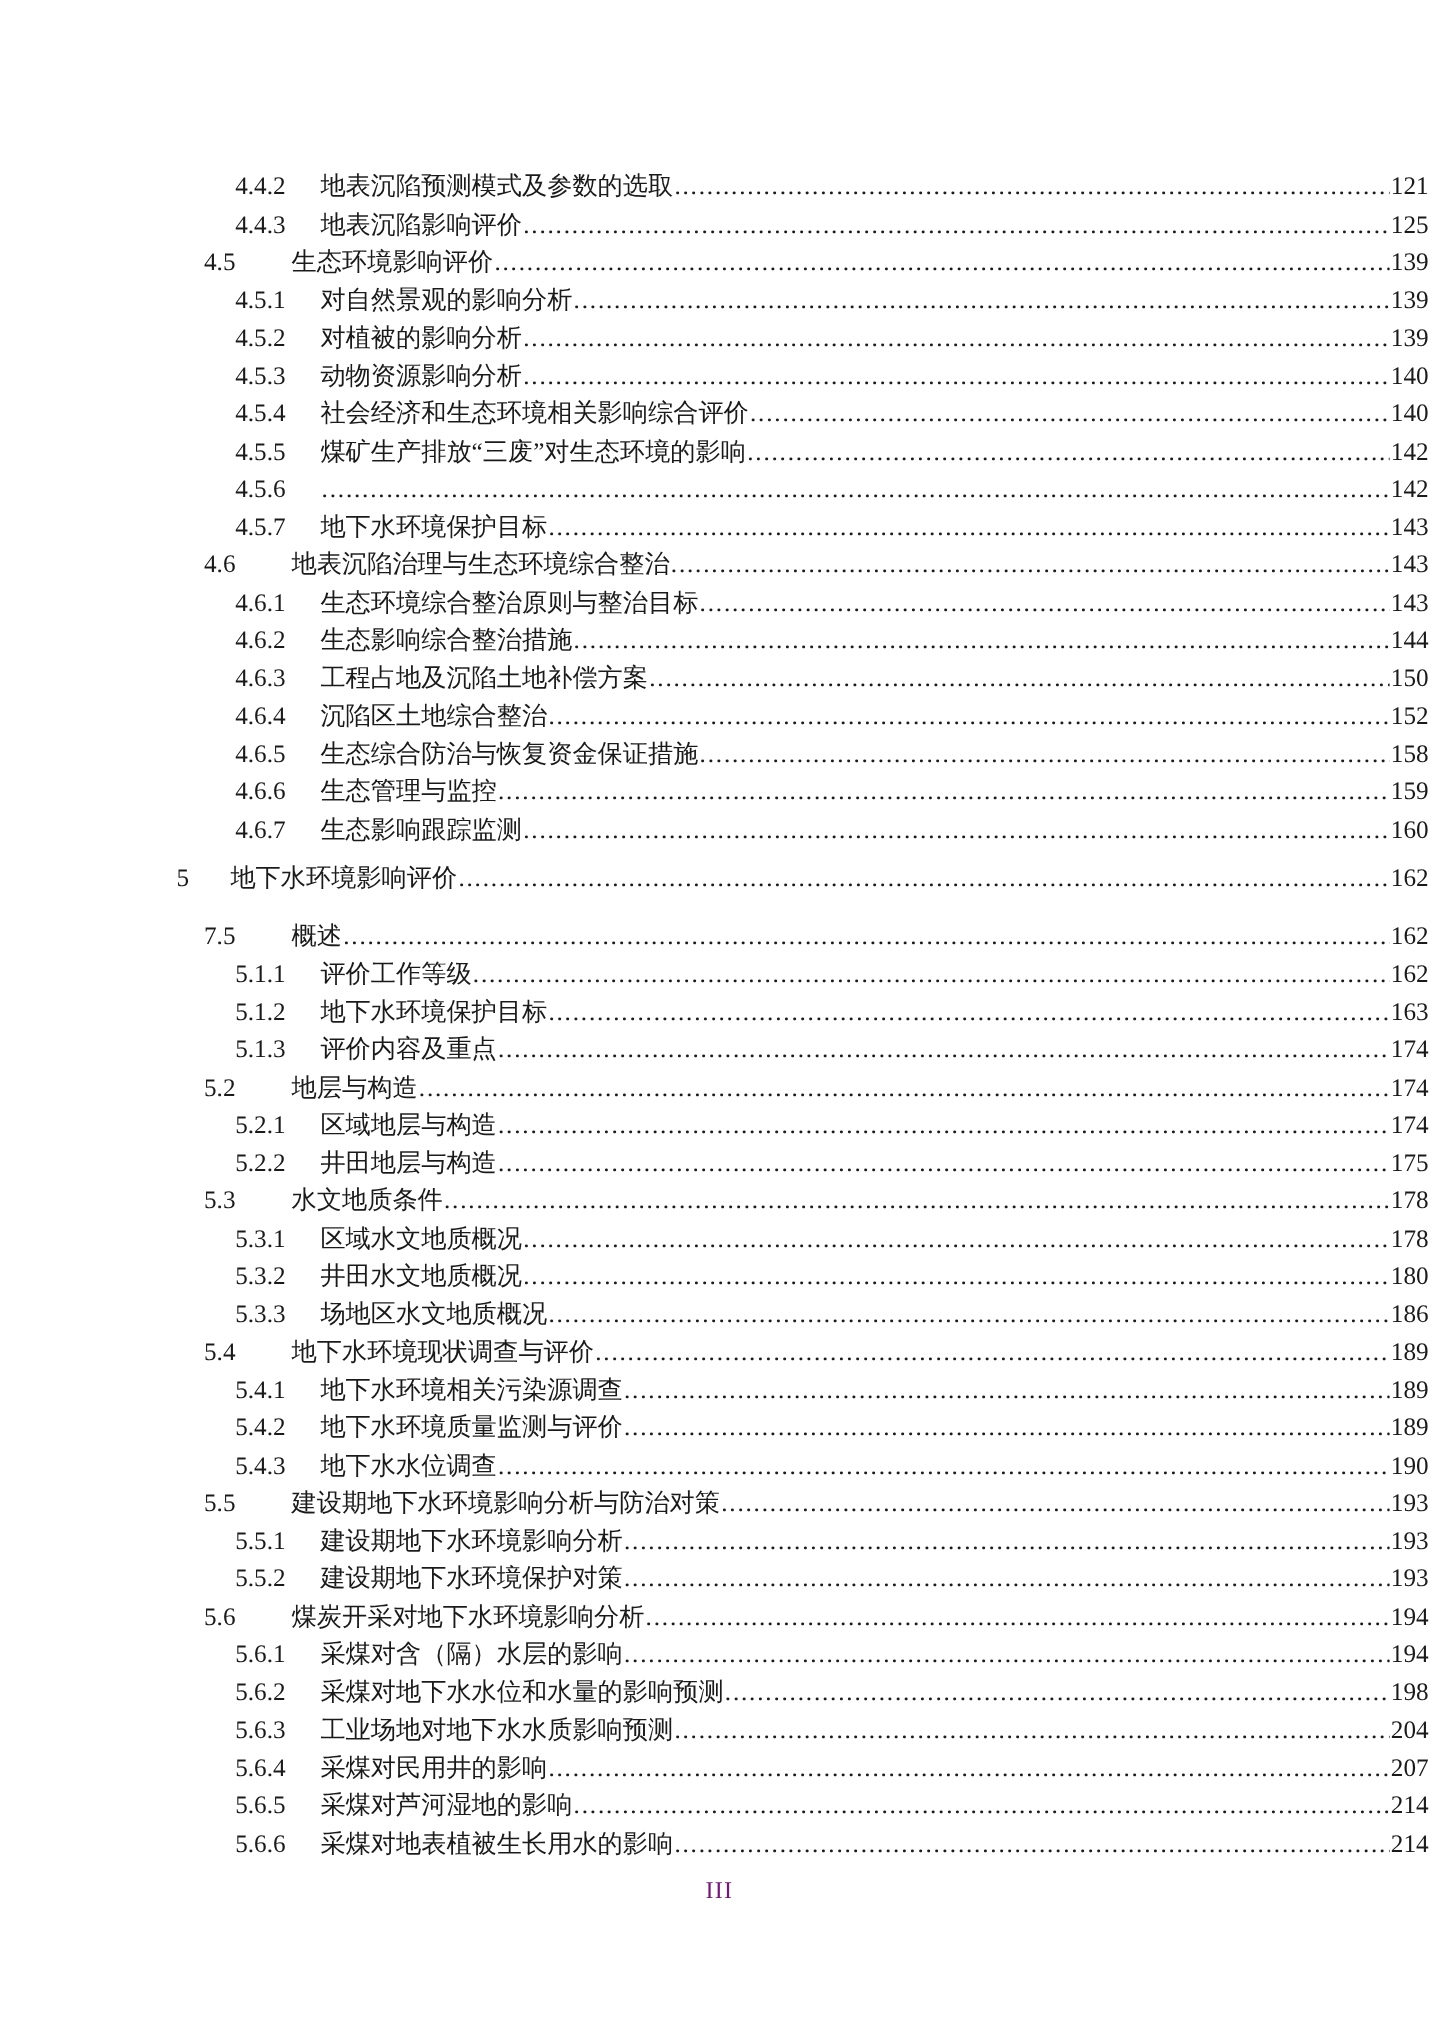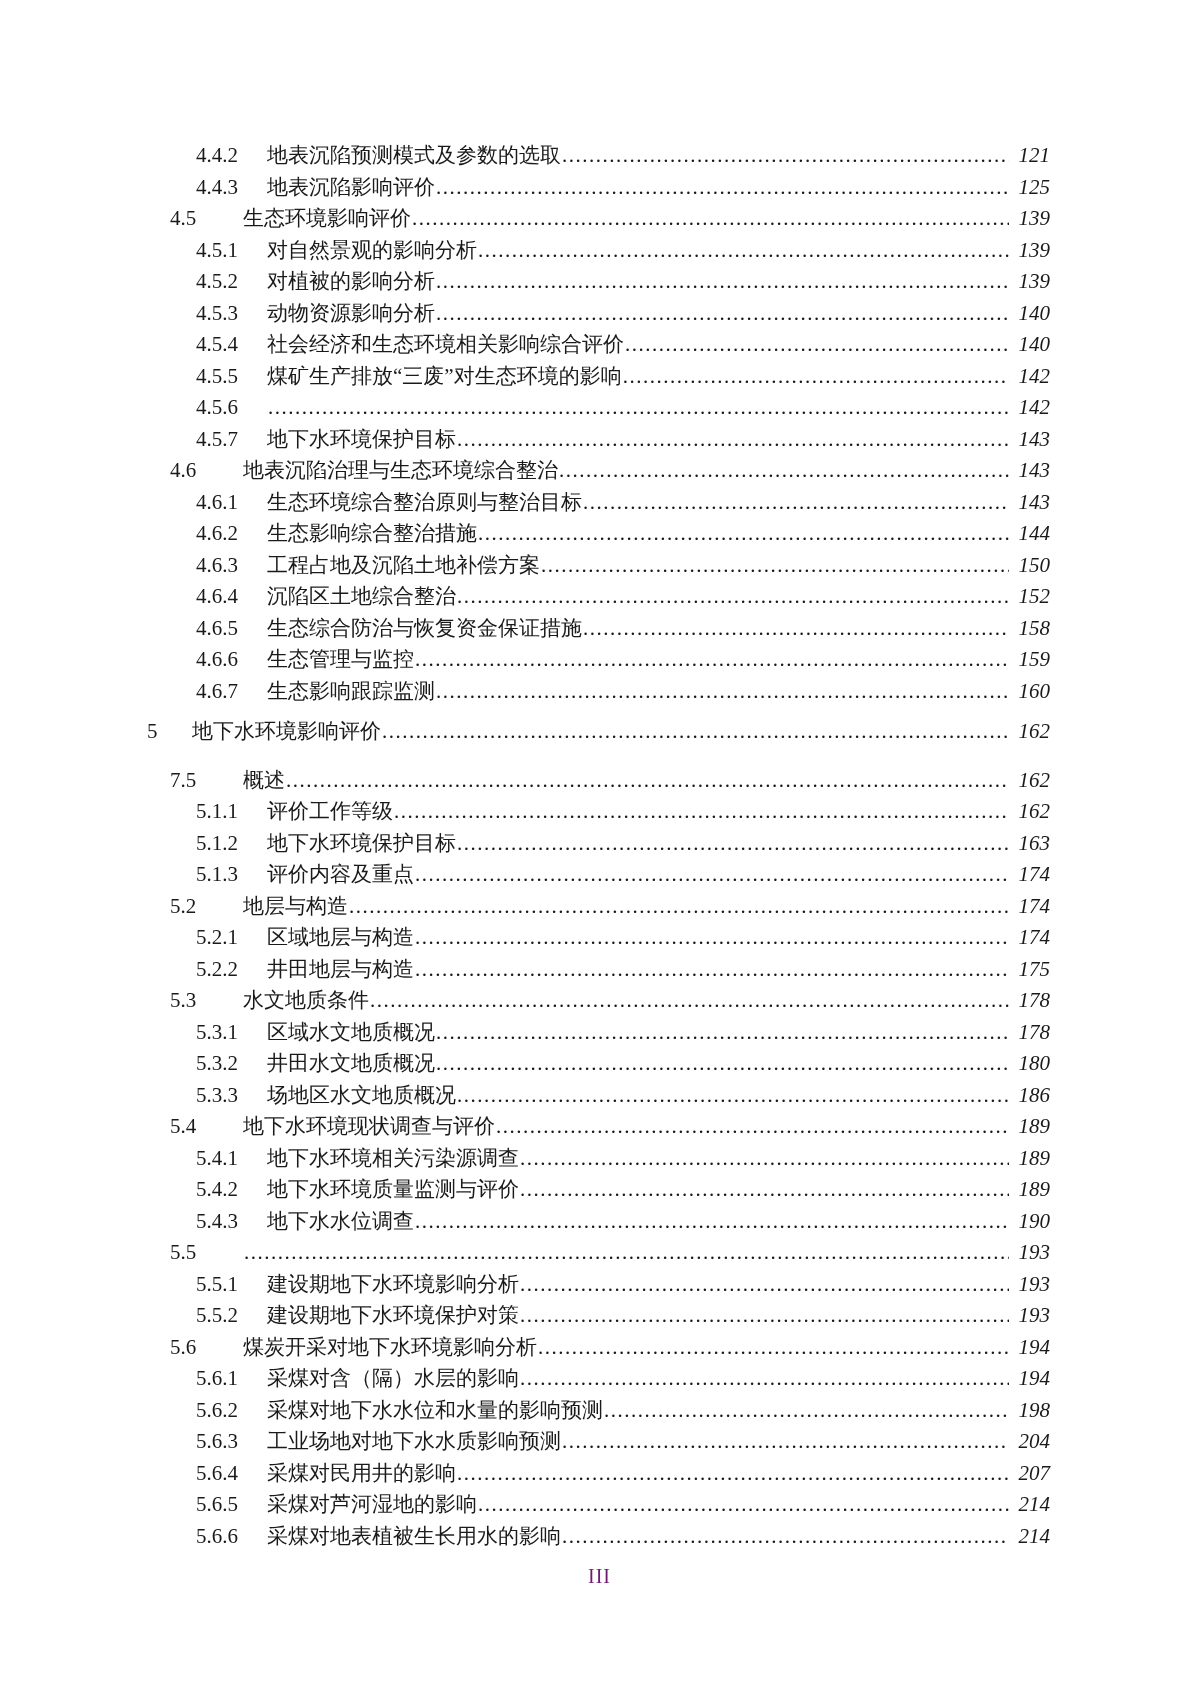--- a/index.html
+++ b/index.html
@@ -12,21 +12,20 @@
     width: 1199px;
     height: 1696px;
     background: #ffffff;
     font-family: "Liberation Serif", "DejaVu Serif", serif;
     color: #1a1a1a;
     box-sizing: border-box;
     padding-top: 140px;
     overflow: hidden;
   }
   .toc {
-    padding-right: 149px;
   }
   .toc-row {
     display: flex;
     align-items: baseline;
     height: 31.5px;
     line-height: 31.5px;
     font-size: 21px;
     white-space: nowrap;
   }
   .toc-row .num  { flex: none; }
@@ -34,22 +33,20 @@
   .toc-row .leader {
     flex: 1 1 auto;
     overflow: hidden;
     margin: 0 1px;
     letter-spacing: 1.5px;
     color: #1a1a1a;
   }
   .toc-row .pg {
     flex: none;
     min-width: 40px;
-    text-align: right;
-    font-style: italic;
   }
   
   .lv1 { padding-left: 147px; margin-top: 9px; margin-bottom: 17px; }
   .lv1 .num { width: 45px; }
   .lv2 { padding-left: 170px; }
   .lv2 .num { width: 73px; }
   .lv3 { padding-left: 196px; }
   .lv3 .num { width: 71px; }
 
   .footer {
@@ -263,20 +260,21 @@
     <span class="pg">189</span>
   </div>
       <div class="toc-row lv3">
     <span class="num">5.4.3</span>
     <span class="title">地下水水位调查</span>
     <span class="leader">............................................................................................................................................................................................................................................................................................................</span>
     <span class="pg">190</span>
   </div>
       <div class="toc-row lv2">
     <span class="num">5.5</span>
+    <span class="title">建设期地下水环境影响分析与防治对策</span>
     <span class="leader">............................................................................................................................................................................................................................................................................................................</span>
     <span class="pg">193</span>
   </div>
       <div class="toc-row lv3">
     <span class="num">5.5.1</span>
     <span class="title">建设期地下水环境影响分析</span>
     <span class="leader">............................................................................................................................................................................................................................................................................................................</span>
     <span class="pg">193</span>
   </div>
       <div class="toc-row lv3">

